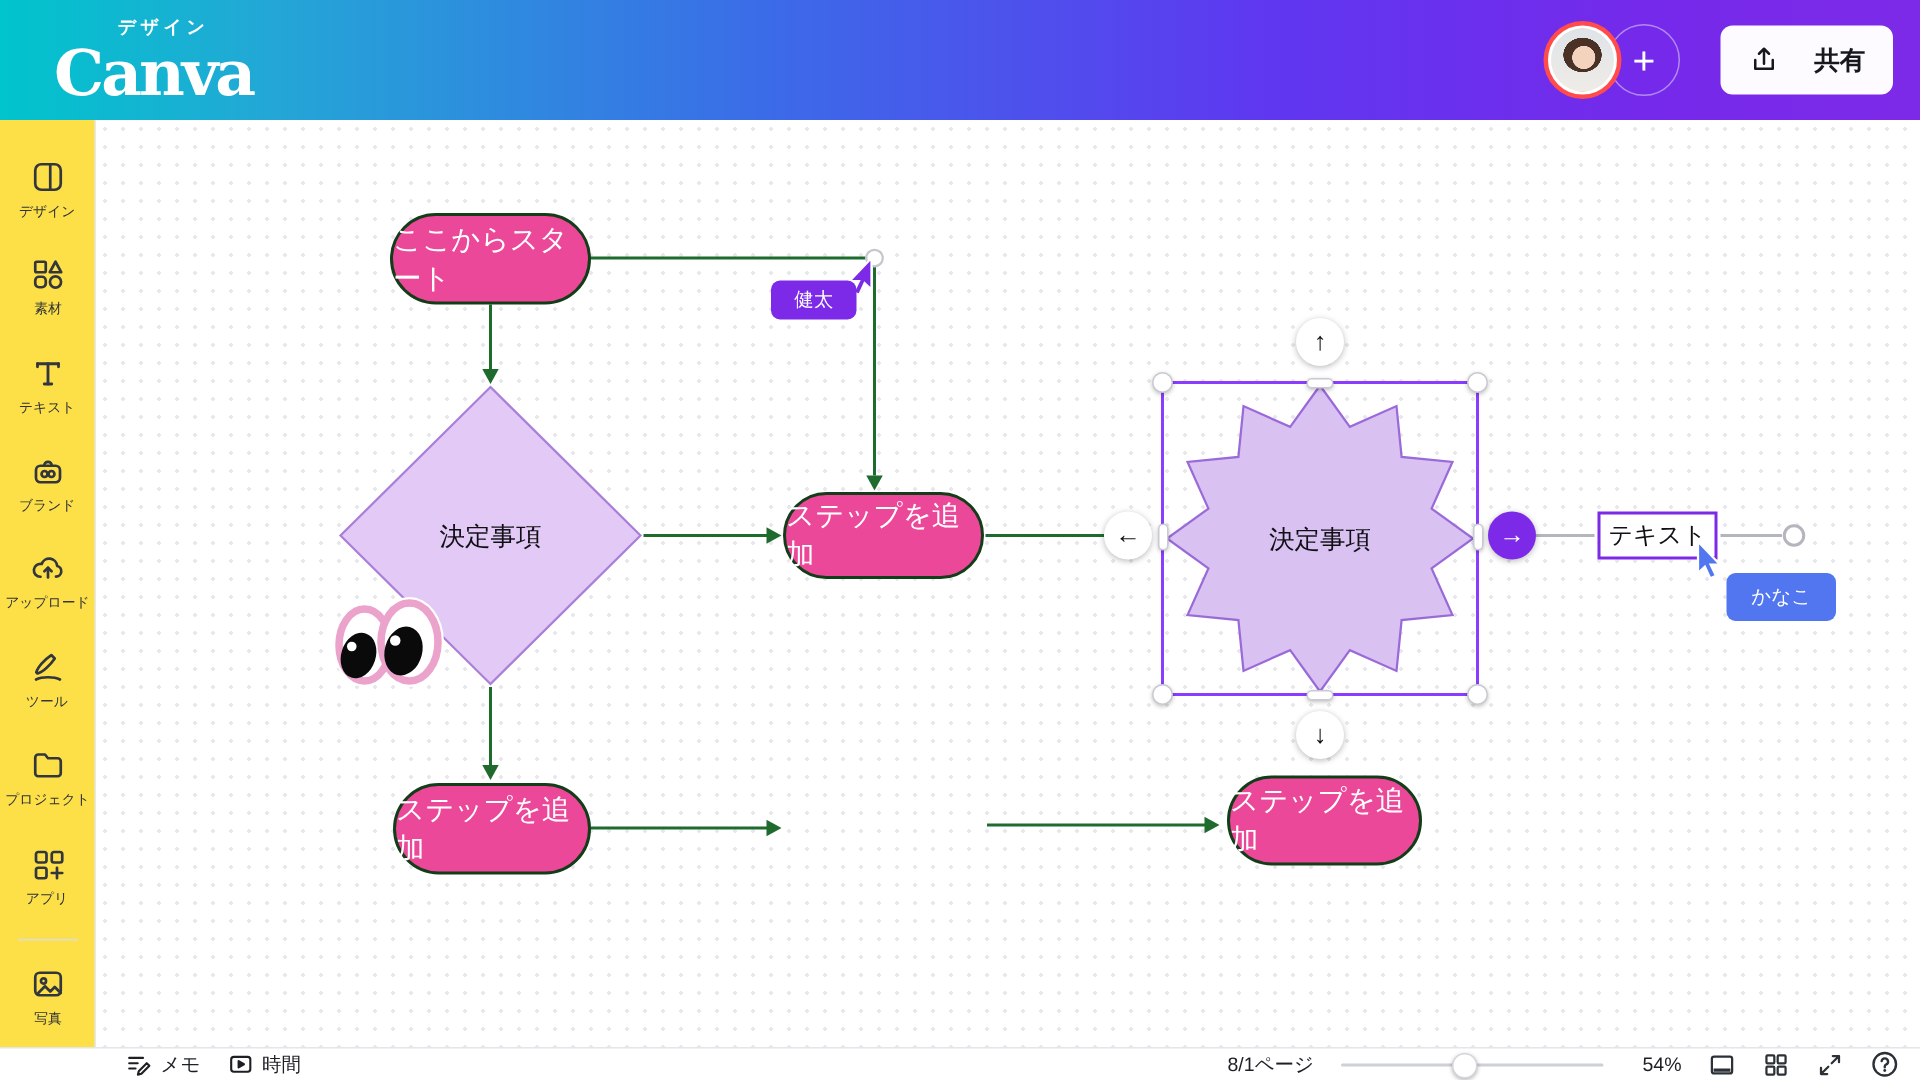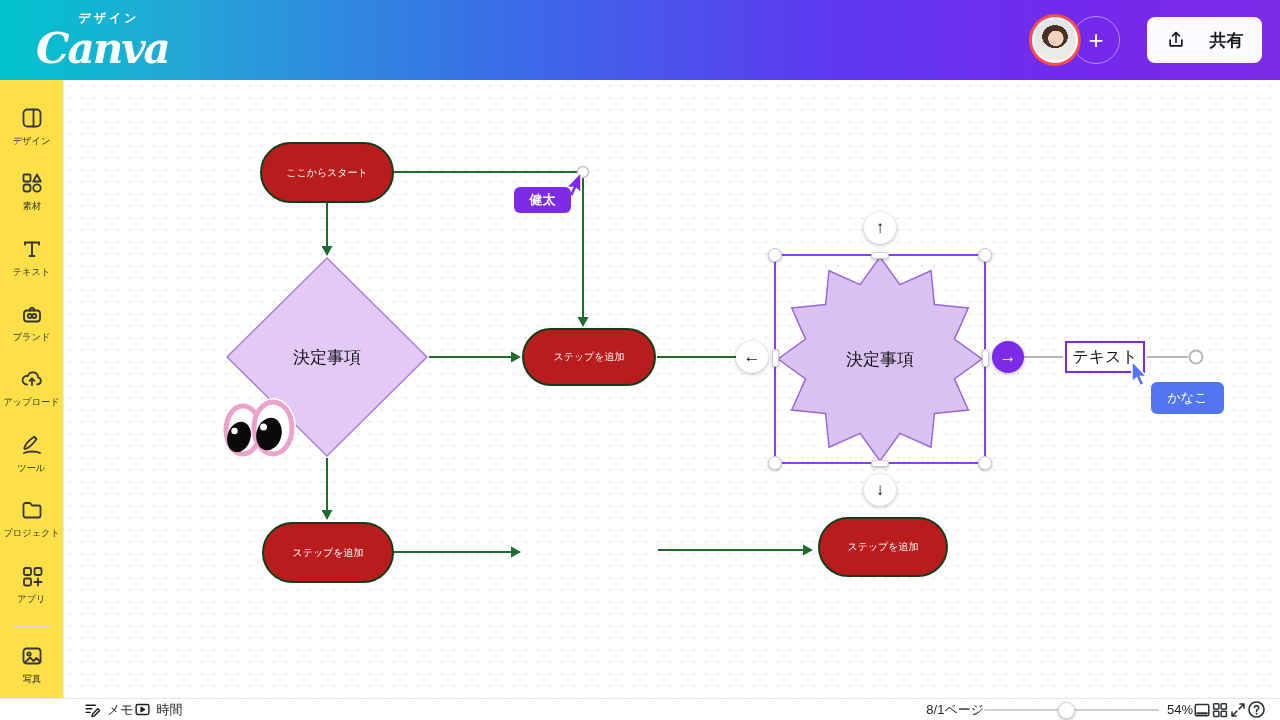--- a/index.html
+++ b/index.html
@@ -6,21 +6,21 @@
   html,body { width:1280px; height:720px; overflow:hidden;
     font-family:"Liberation Sans","DejaVu Sans",sans-serif; }
   .stage { position:relative; width:1280px; height:720px; background:#fff; }
 
   
   .topbar { position:absolute; left:0; top:0; width:1280px; height:80px; z-index:10;
     background:linear-gradient(90deg,#00c4cc 0%,#23a7d6 14%,#3b6be8 40%,#5f37f0 66%,#7529ea 86%,#7d2ae8 100%);
     display:flex; align-items:center; }
   .logo-wrap { position:absolute; left:36px; top:10px; width:120px; text-align:center; color:#fff; }
   .logo-sub { font-size:12px; letter-spacing:3px; font-weight:bold; margin-left:26px; }
-  .logo-main { font-family:"DejaVu Serif","Liberation Serif",serif; font-style:italic; font-weight:bold;
+  .logo-main { font-family:"DejaVu Serif","Liberation Serif",serif; font-weight:bold;
     font-size:42px; line-height:44px; letter-spacing:-2px; }
   .avatar { position:absolute; left:1029px; top:14px; width:52px; height:52px; border-radius:50%;
     background:#ff4b4b; padding:3px; z-index:12; }
   .avatar-img { width:100%; height:100%; border-radius:50%; border:2px solid #fff;
     background:
       radial-gradient(circle at 52% 46%, #f3d3bd 0 24%, rgba(0,0,0,0) 25%),
       radial-gradient(ellipse 58% 52% at 50% 42%, #4a3126 0 52%, rgba(0,0,0,0) 53%),
       linear-gradient(180deg,#dfe3e8 0%,#efece7 100%); }
   .plus-btn { position:absolute; left:1072px; top:16px; width:48px; height:48px; border-radius:50%;
     border:1.5px solid rgba(255,255,255,0.45); color:#fff; font-size:26px; font-weight:300;
@@ -41,21 +41,21 @@
 
   
   .canvas { position:absolute; left:64px; top:80px; width:1216px; height:618px; z-index:0;
     background-color:#ffffff;
     background-image:radial-gradient(circle,#e7e7ec 1.2px,rgba(0,0,0,0) 1.3px);
     background-size:12px 12px; }
   svg.flow, svg.cursors { position:absolute; left:0; top:0; width:1280px; height:720px; pointer-events:none; }
   svg.flow { z-index:1; } svg.cursors { z-index:6; }
 
   .shape { position:absolute; display:flex; align-items:center; justify-content:center; z-index:2; }
-  .pill { background:#b91c1c; border:2px solid #123d18; border-radius:32px; color:#fff; font-size:10px; }
+  .pill { background:#ec4899; border:2px solid #123d18; border-radius:32px; color:#fff; font-size:19px; }
   .pill-start { left:260px; top:142px; width:134px; height:61px; }
   .pill-mid { left:522px; top:328px; width:134px; height:58px; }
   .pill-bl { left:262px; top:522px; width:132px; height:61px; }
   .pill-br { left:818px; top:517px; width:130px; height:60px; }
   .diamond-label { left:227px; top:258px; width:200px; height:198px; font-size:17px; color:#101014; z-index:2; }
   .star-label { left:778px; top:257px; width:204px; height:204px; font-size:17px; color:#101014; z-index:2; }
   .action-box { left:522px; top:521px; width:136px; height:62px; background:#b9dec5;
     border:1.5px solid #27754a; color:#101014; font-size:17px; }
   .text-el { left:1065px; top:341px; width:80px; height:32px; background:#fff;
     border:2px solid #7d2ae8; color:#101014; font-size:16px; z-index:3; }
@@ -68,28 +68,28 @@
   .h-edge-h { width:18px; height:7px; border-radius:4px; }
   .h-edge-v { width:7px; height:18px; border-radius:4px; }
 
   .circle-btn { position:absolute; width:32px; height:32px; border-radius:50%; background:#fff;
     box-shadow:0 1px 4px rgba(0,0,0,0.28); display:flex; align-items:center; justify-content:center;
     font-size:17px; color:#111; z-index:4; cursor:pointer; border:none; }
   .circle-btn.purple { background:#7d2ae8; color:#fff; }
 
   .collab-label { position:absolute; color:#fff; font-size:13px; display:flex; align-items:center;
     justify-content:center; border-radius:6px; z-index:6; }
-  .label-kenta { left:514px; top:187px; width:57px; height:26px; background:#7d2ae8;font-weight:bold; }
+  .label-kenta { left:514px; top:187px; width:57px; height:26px; background:#7d2ae8; }
   .label-kanako { left:1151px; top:382px; width:73px; height:32px; background:#5176f0; }
 
   
   .bottombar { position:absolute; left:0; top:698px; width:1280px; height:22px; z-index:10;
     background:#fff; border-top:1px solid #e4e6ea; display:flex; align-items:center;
     justify-content:space-between; padding:0 14px 0 84px; color:#1c1f24; font-size:13px; }
-  .bb-left, .bb-right { display:flex; align-items:center; }
+  .bb-left, .bb-right { display:flex; align-items:center; gap:18px; }
   .bb-btn { display:flex; align-items:center; gap:6px; cursor:pointer; background:none; border:none;
     font-size:13px; color:#1c1f24; }
   .bb-icon-btn { display:flex; align-items:center; cursor:pointer; background:none; border:none; }
   .slider { position:relative; width:175px; height:16px; display:flex; align-items:center; }
   .slider-track { width:100%; height:2px; background:#cdd0d6; border-radius:1px; }
   .slider-knob { position:absolute; left:42%; top:0px; width:17px; height:17px; border-radius:50%;
     background:#fff; border:1px solid #d4d6db; box-shadow:0 1px 3px rgba(0,0,0,0.3); }
   .zoom-pct { min-width:34px; text-align:right; }
 </style>
 </head>

